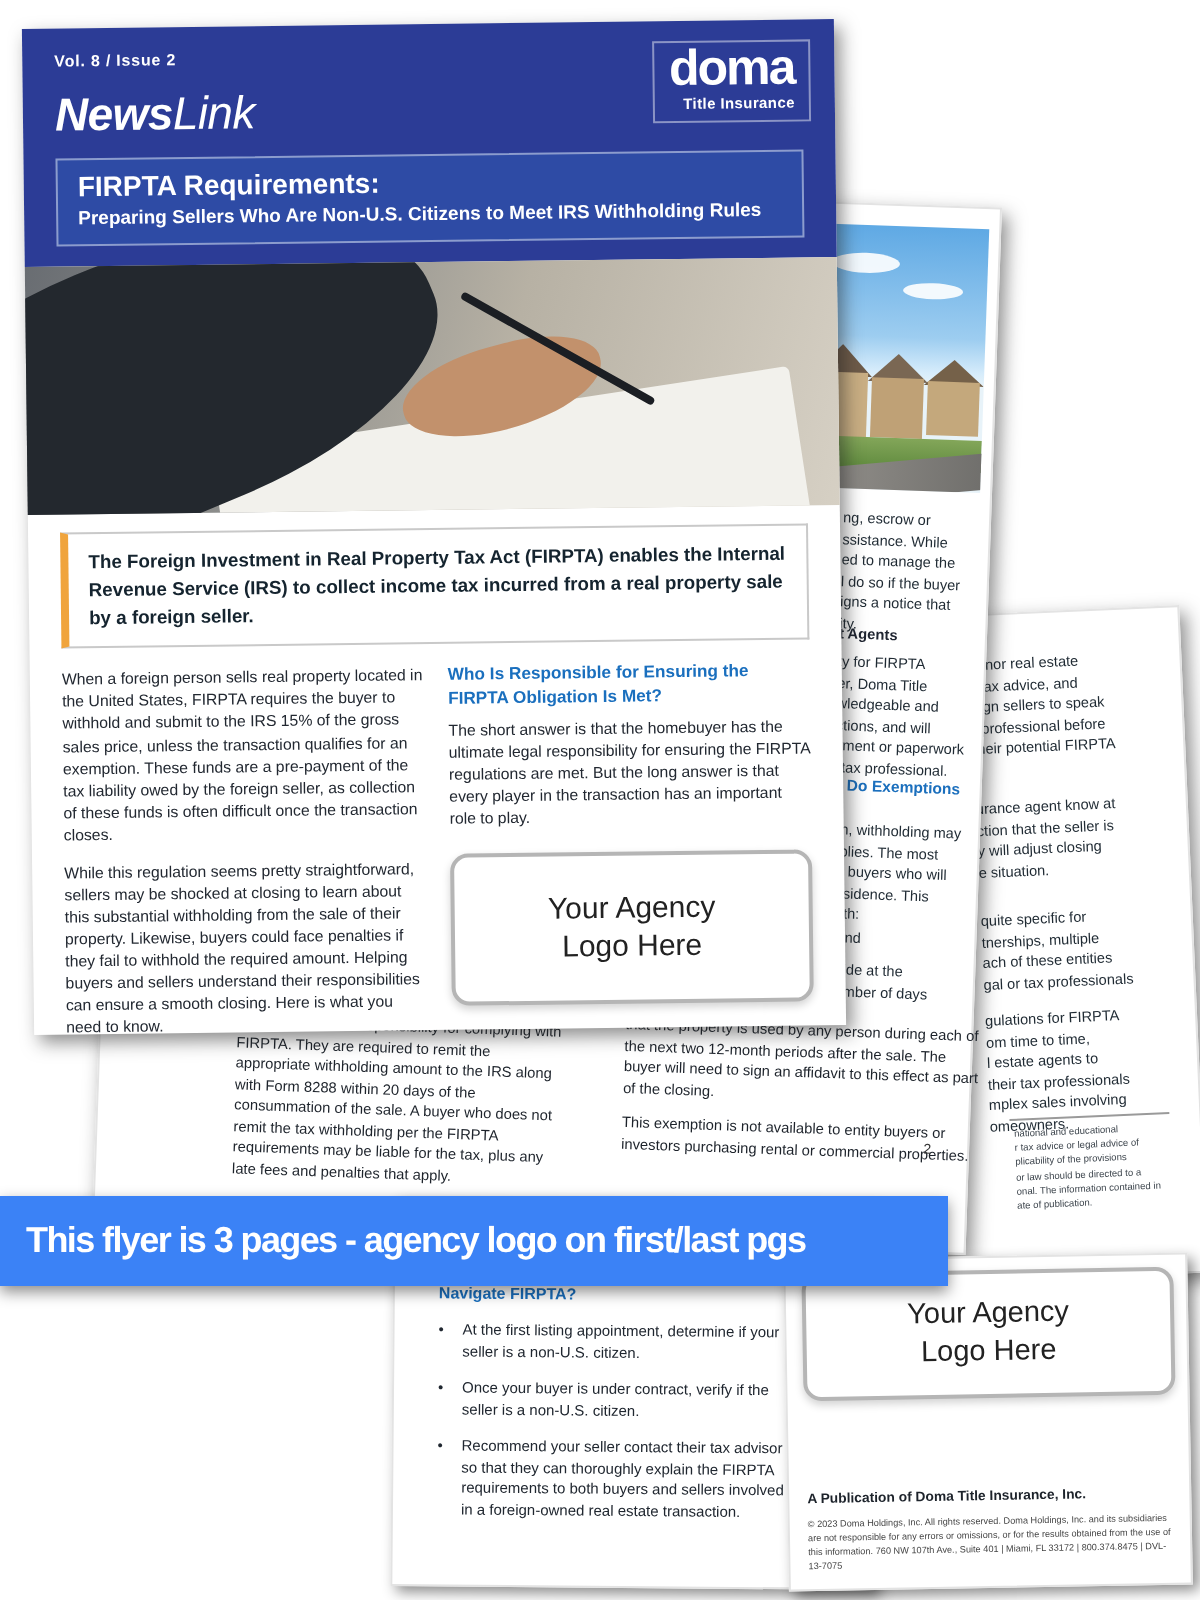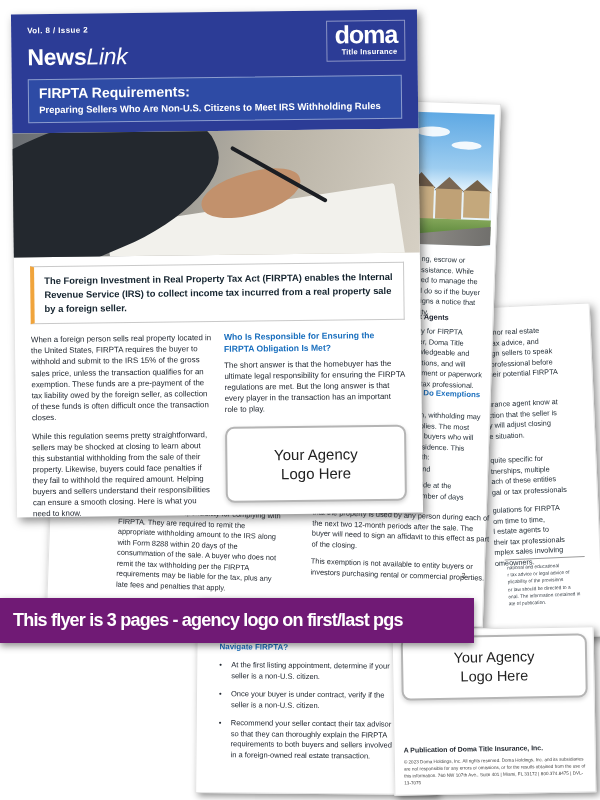--- a/index.html
+++ b/index.html
@@ -40,21 +40,21 @@
   .p3 .blk{position:absolute;left:150px;width:96px;}
   .b1{top:20px;} .b2{top:92px;} .b3{top:148px;} .b4{top:198px;}
   .p3-divider{position:absolute;left:160px;top:252px;width:80px;height:1px;background:#9a9a9a;}
   .p3-small{position:absolute;left:162px;top:257px;width:80px;font-size:4.8px;line-height:1.5;color:#3c444c;}
 
   
   .p1{left:14px;top:12px;width:406px;height:503px;transform:rotate(-0.7deg);z-index:3;border:none;}
   .p1-header{position:relative;background:#2c3c96;padding:12px 16px 10px 16px;}
   .p1-vol{font-size:8px;font-weight:bold;letter-spacing:.4px;color:#fff;}
   .p1-masthead{margin-top:9px;font-size:23px;color:#fff;letter-spacing:-.3px;}
-  .p1-masthead .mh-bold{font-weight:bold;}
+  .p1-masthead .mh-bold{font-weight:bold;font-style:italic;}
   .p1-masthead .mh-light{font-weight:normal;font-style:italic;}
   .doma{position:absolute;top:10px;right:12px;border:1px solid rgba(255,255,255,.45);padding:2px 7px 4px 7px;text-align:right;}
   .doma-word{font-size:25px;font-weight:bold;color:#fff;letter-spacing:-1px;line-height:.95;}
   .doma-tag{font-size:7.5px;font-weight:bold;color:#fff;letter-spacing:.2px;}
   .firpta-panel{margin-top:8px;background:#2e4ba5;border:1px solid rgba(255,255,255,.45);padding:5px 10px 7px 10px;}
   .firpta-title{font-size:14px;font-weight:bold;color:#fff;}
   .firpta-sub{margin-top:3px;font-size:9.5px;font-weight:bold;color:#fff;}
   .p1-photo{position:relative;height:124px;overflow:hidden;
             background:linear-gradient(105deg,#696d72 0%,#8d8e8c 30%,#b7b1a4 58%,#d6d0c4 100%);}
   .paper{position:absolute;left:24%;bottom:-34%;width:72%;height:74%;background:#f2f1ec;transform:rotate(-8deg);border-radius:3px;}
@@ -80,21 +80,21 @@
   .bullet .dot{width:12px;flex:none;}
   .bullet .dot::before{content:"\2022";}
 
   
   .p5{left:393px;top:628px;width:200px;height:164px;transform:rotate(-1deg);z-index:5;box-shadow:3px 3px 7px rgba(0,0,0,.45);}
   .p5 .agencybox{position:absolute;left:8px;right:6px;top:6px;height:60px;margin-top:0;font-size:14.5px;}
   .p5-pub{position:absolute;left:9px;top:116px;font-size:6.9px;font-weight:bold;color:#1d232b;}
   .p5-disc{position:absolute;left:9px;right:8px;top:128px;font-size:4.6px;line-height:1.55;color:#444;}
 
   
-  .banner{position:absolute;left:0;top:598px;width:474px;height:45px;background:#701a75;z-index:6;
+  .banner{position:absolute;left:0;top:598px;width:474px;height:45px;background:#3b82f6;z-index:6;
           box-shadow:0 3px 7px rgba(0,0,0,.45);display:flex;align-items:center;}
   .banner-text{padding-left:13px;font-size:18px;font-weight:bold;color:#fff;letter-spacing:-.8px;white-space:nowrap;}
 </style>
 </head>
 <body>
 
 <div class="canvas">
 
   <div class="sheet p2">
     <div class="p2-photo">

